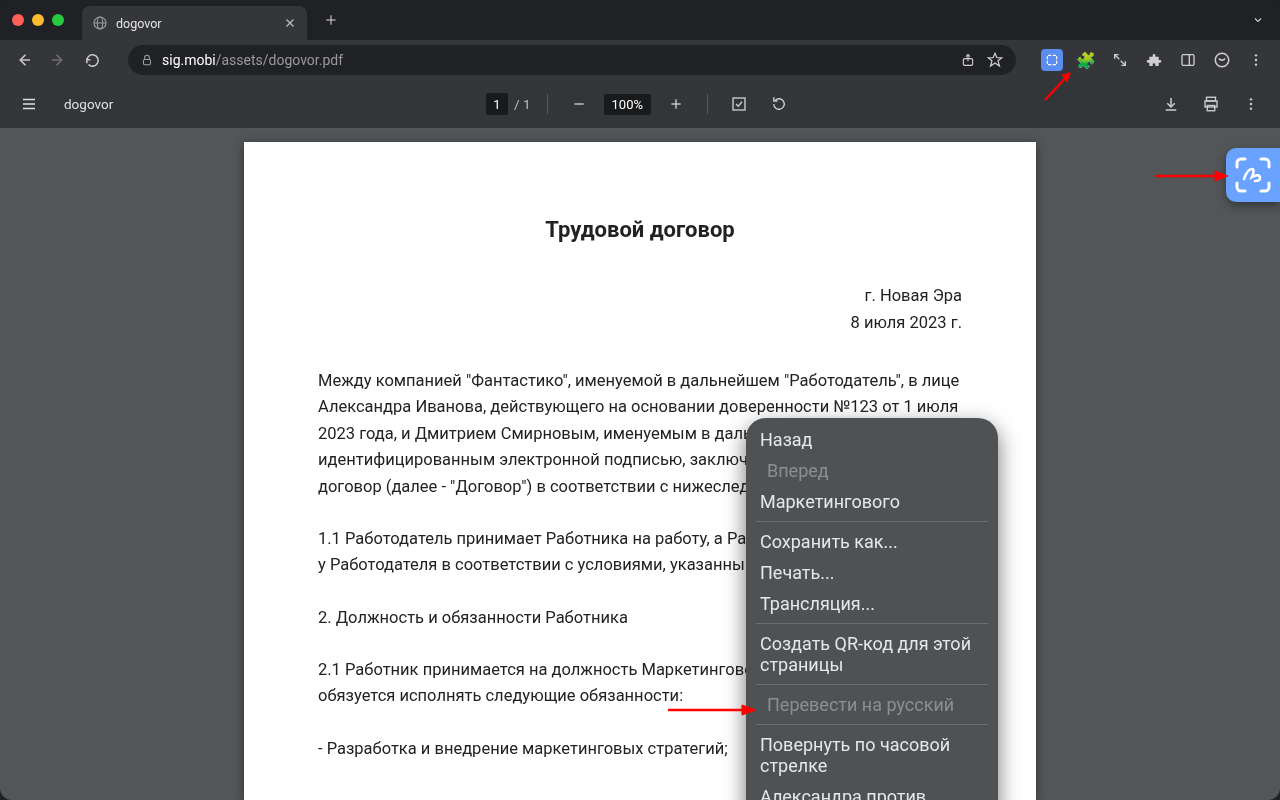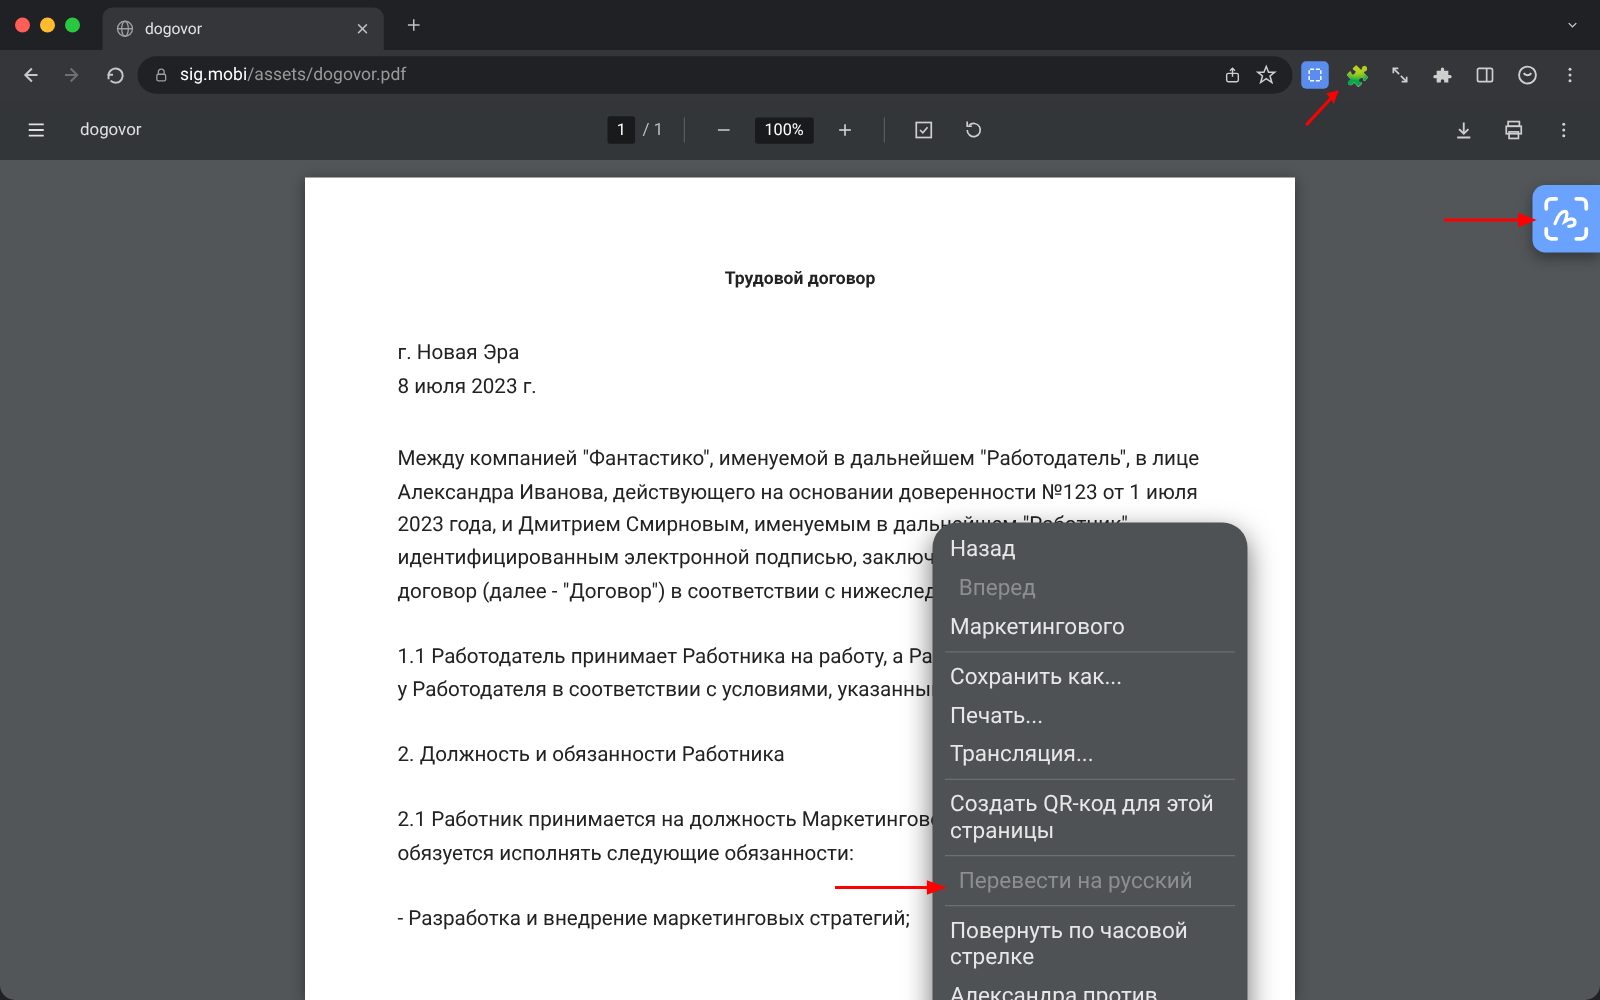--- a/index.html
+++ b/index.html
@@ -53,21 +53,21 @@
     position: absolute; right: 16px; top: 14px; color:#cfcfcf;
   }
 
   
   .toolbar {
     height: 40px;
     background: #35363a;
     display: flex;
     align-items: center;
     padding: 0 8px;
-    gap: 2px;
+    gap: 20px;
   }
   .nav-icons { display: flex; align-items: center; gap: 2px; }
   .icon-btn {
     width: 32px; height: 32px; border-radius: 50%;
     display: flex; align-items: center; justify-content: center;
     color: #c7c7c7;
   }
   .icon-btn.disabled { color: #6f6f70; }
   .omnibox {
     flex: 1;
@@ -142,25 +142,25 @@
     background: #fff;
     color: #222;
     box-shadow: 0 2px 10px rgba(0,0,0,0.4);
     padding: 70px 74px 40px;
     font-size: 16.5px;
     line-height: 1.6;
   }
   .page .title {
     text-align: center;
     font-weight: 700;
-    font-size: 14px;
+    font-size: 22px;
     margin-bottom: 36px;
   }
   .page .meta {
-    text-align: left;
+    text-align: right;
     margin-bottom: 32px;
   }
   .page .section-head { margin-top: 26px; }
 
   
   .context-menu {
     position: absolute;
     left: 746px;
     top: 418px;
     width: 252px;

